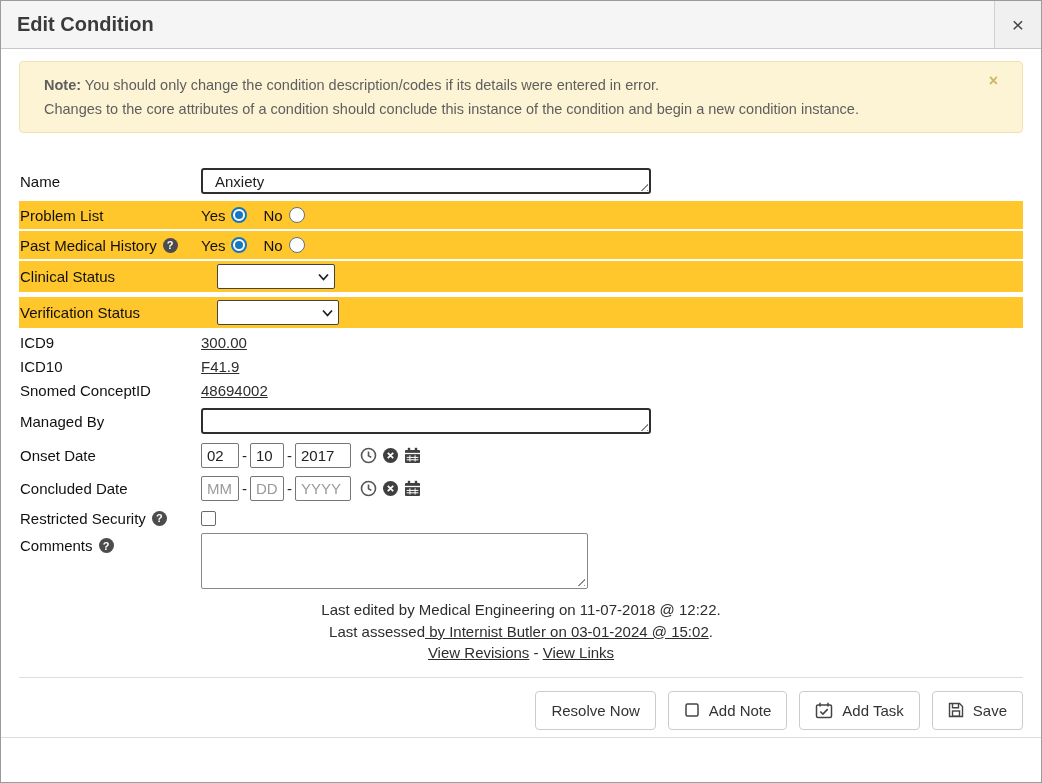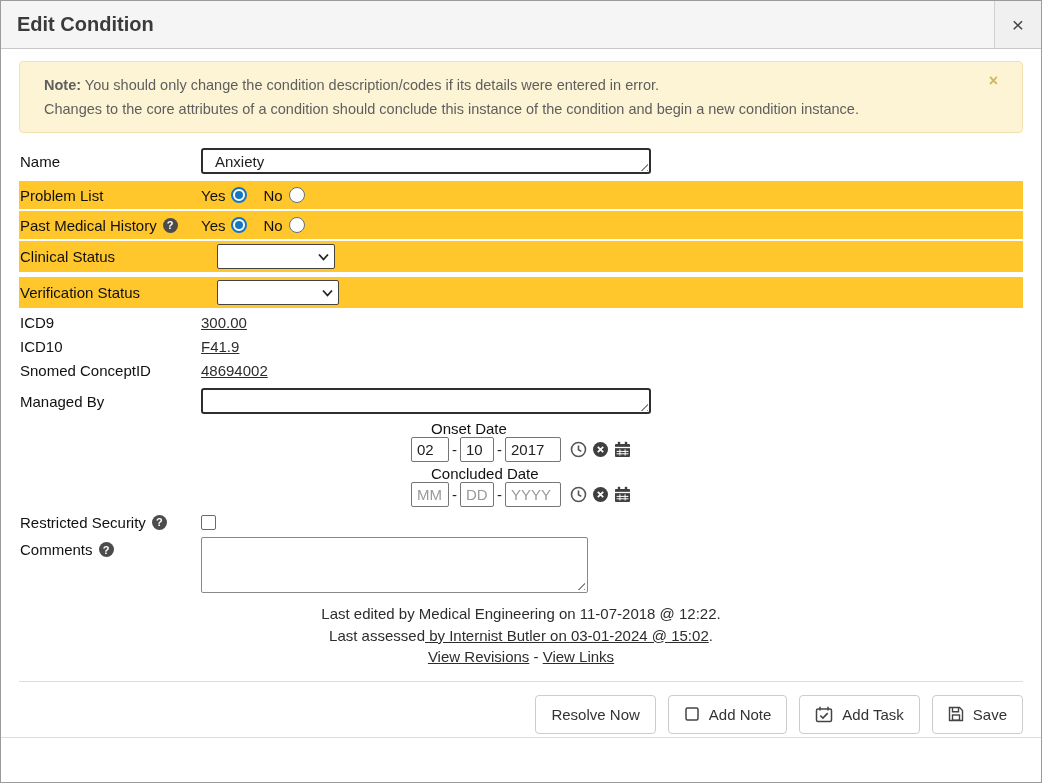--- a/index.html
+++ b/index.html
@@ -22,33 +22,33 @@
 
   
   .note { background: #fdf4d5; border: 1px solid #f1e3af; border-radius: 4px;
           padding: 11px 24px; display: flex; color: #5e5e5e; font-size: 14.5px; line-height: 24px; }
   .note .txt { flex: 1; }
   .note b { font-weight: bold; }
   .note-dismiss { border: none; background: transparent; color: #cdb667; font-size: 16px;
                   font-weight: bold; cursor: pointer; align-self: flex-start; line-height: 16px; }
 
   
-  .form { margin-top: 12px; }
+  .form { margin-top: 32px; }
   .row { display: flex; align-items: center; min-height: 28px; margin-bottom: 2px;
          font-size: 15px; color: #111; }
   .row .lbl { width: 182px; flex: none; display: flex; align-items: center; padding-left: 1px; }
   .row .ctl { flex: 1; display: flex; align-items: center; }
   .row.hl { background: #ffc72c; }
   .row-name { min-height: 32px; margin-bottom: 4px; }
   .row-cs, .row-vs { min-height: 31px; gap: 16px; }
   .row-vs { margin-top: 5px; }
   .row-code { min-height: 24px; margin-bottom: 0; }
   .row-code:first-of-type { margin-top: 4px; }
   .row-mb { min-height: 32px; margin-top: 3px; }
-  .row-date { min-height: 30px; margin-top: 3px; flex-direction: column; }
+  .row-date { min-height: 30px; margin-top: 3px; }
   .row-rs { min-height: 26px; margin-top: 2px; }
   .row-comments { align-items: flex-start; margin-top: 2px; }
   .row-comments .lbl { padding-top: 4px; }
 
   
   .inputwrap { position: relative; display: inline-block; }
   .txtinput { width: 450px; height: 26px; border: 2px solid #2e2e2e; border-radius: 3px;
               font: 15px "Liberation Sans", sans-serif; padding: 0 12px; background: #fff; color: #222; }
   .grip { position: absolute; right: 3px; bottom: 3px; width: 10px; height: 10px; pointer-events: none;
           background: repeating-linear-gradient(-45deg, #8a8a8a 0 1.3px, transparent 1.3px 4px);

